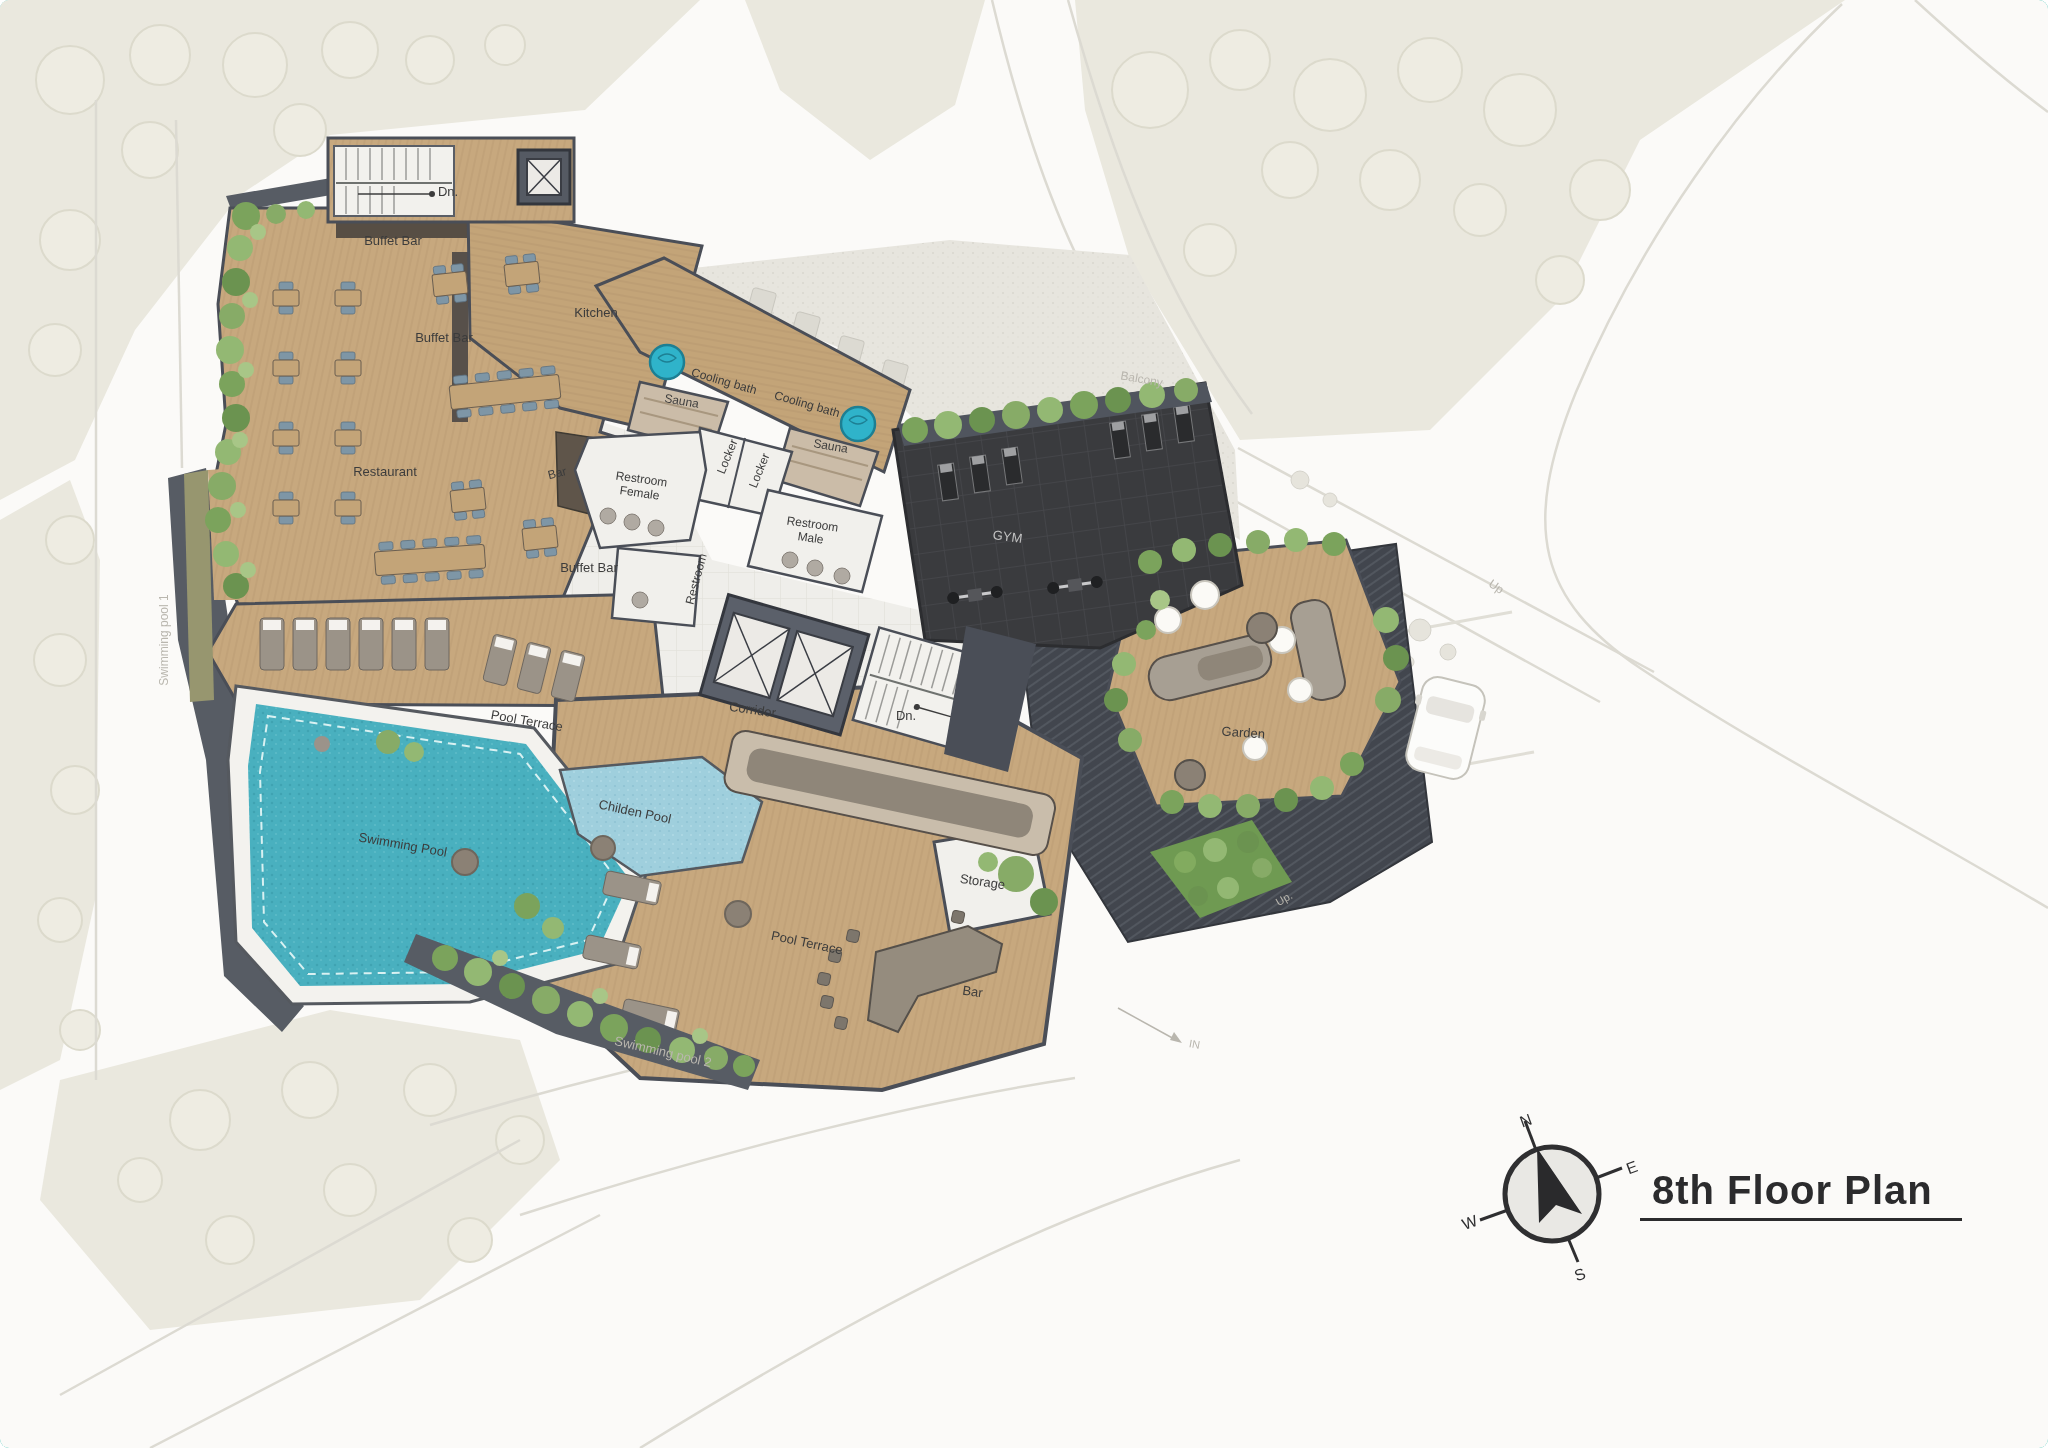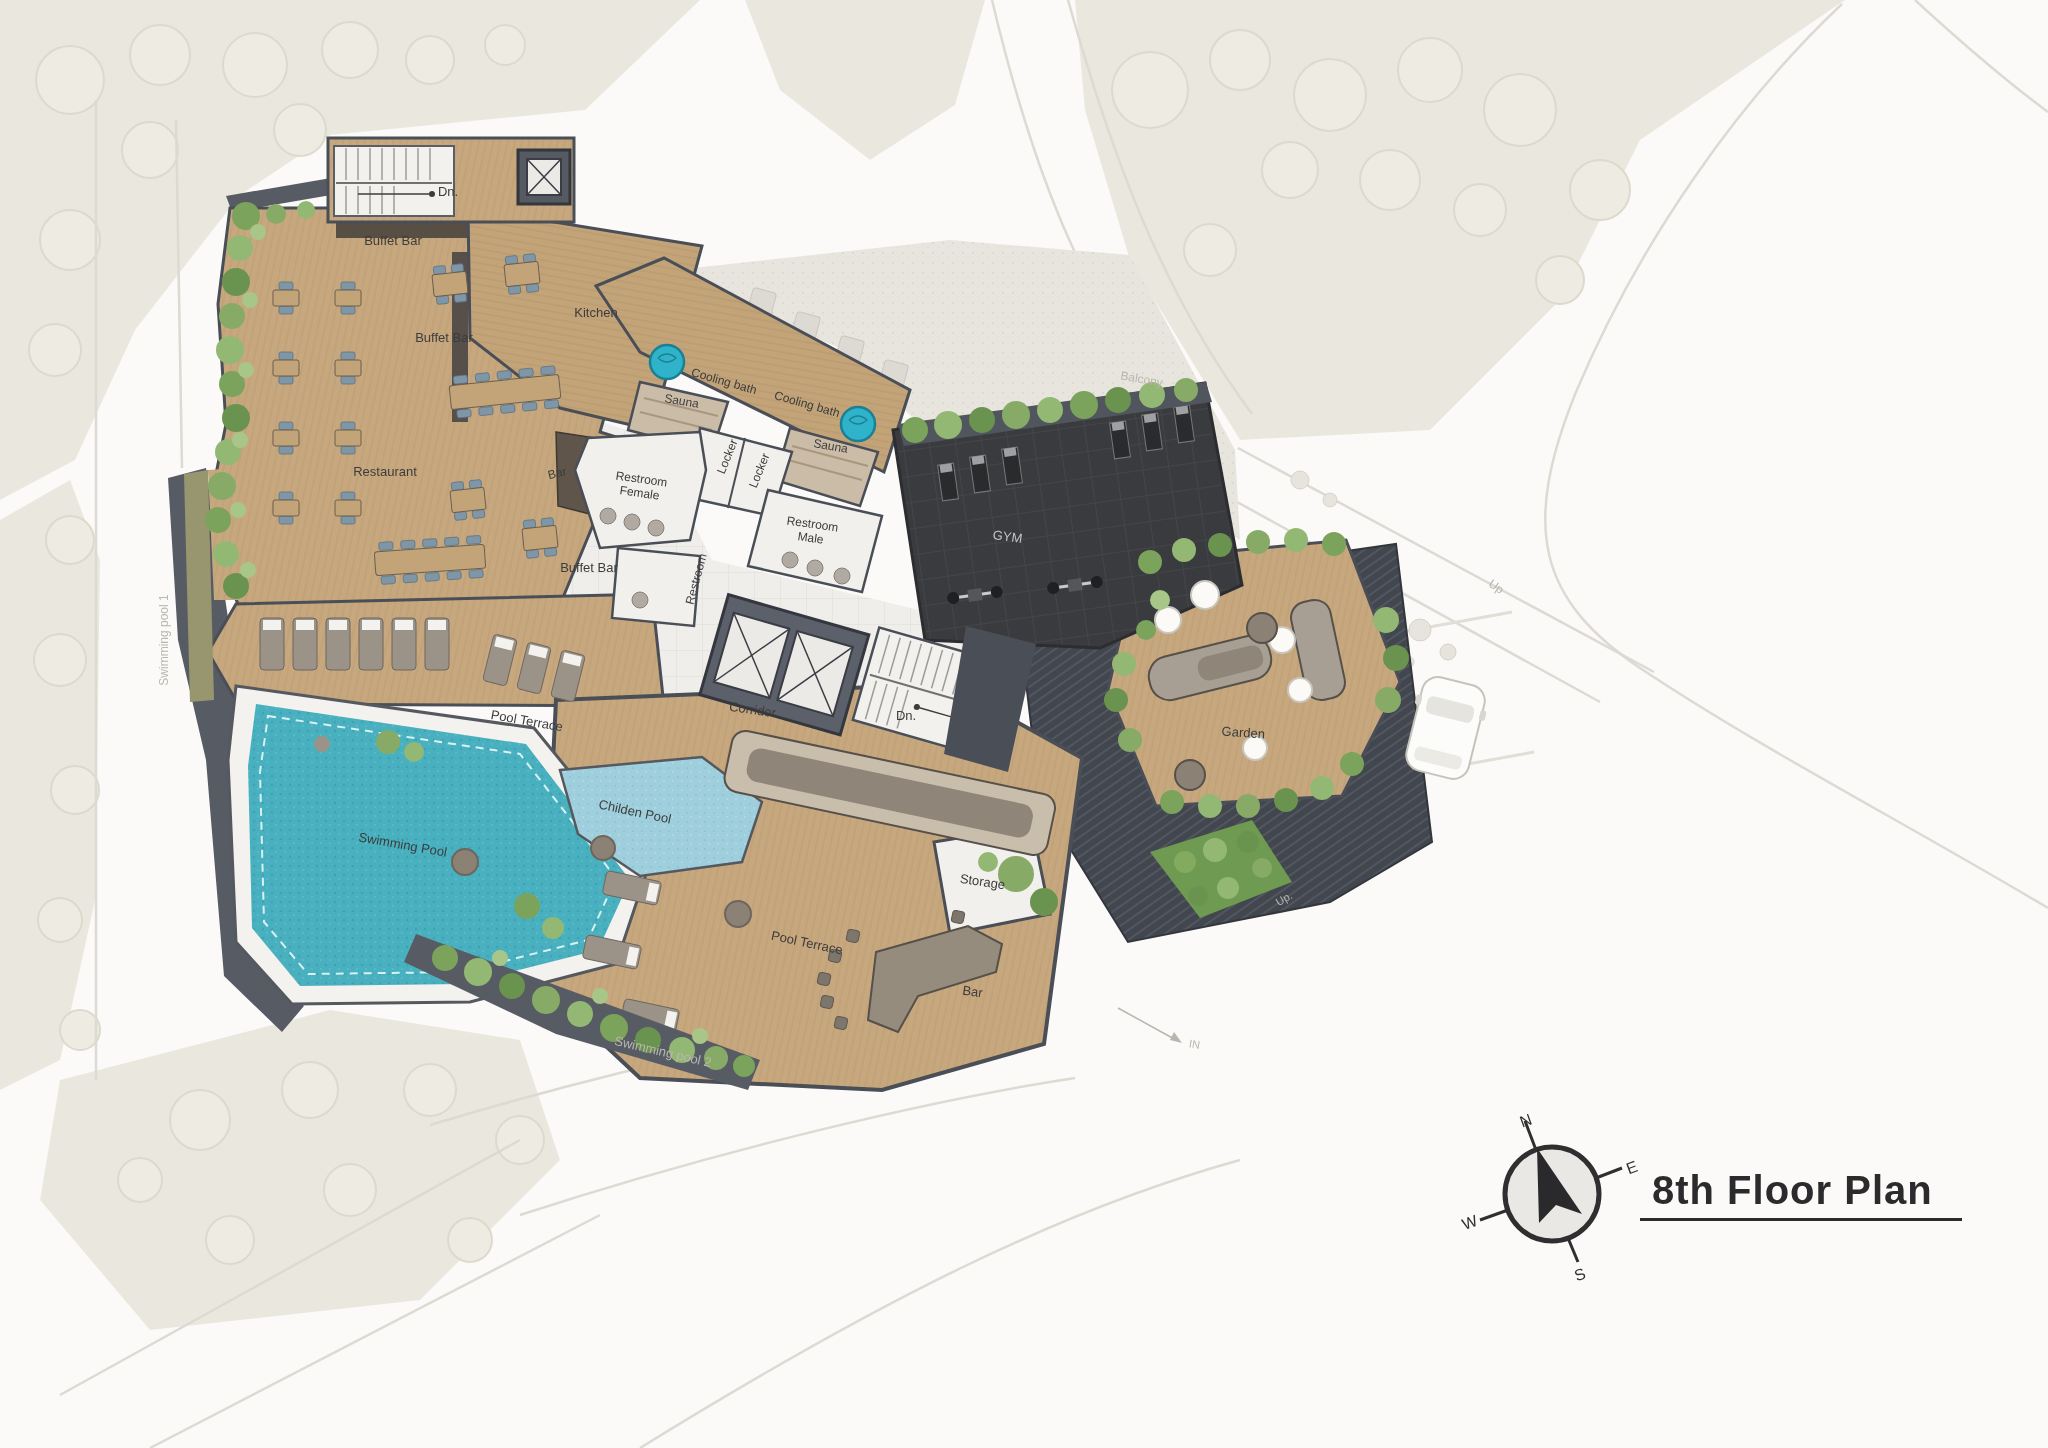--- a/index.html
+++ b/index.html
@@ -1,16 +1,16 @@
 <!DOCTYPE html>
 <html><head>
 <meta charset="utf-8">
 <style>
   html,body{margin:0;padding:0;background:#ffffff;}
-  .page{width:2048px;height:1448px;position:relative;background:#14b8a6;overflow:hidden;}
+  .page{width:2048px;height:1448px;position:relative;background:#14b8a6;overflow:hidden;border-radius:9px;}
   svg{display:block;}
   .lbl{font-family:"Liberation Sans",sans-serif;}
   .lbl-dark{fill:#3c3c3c;}
   .lbl-faint{fill:#b9b6ae;}
   .lbl-light{fill:#c2c2c2;}
   .compass-letter{font-family:"Liberation Sans",sans-serif;font-size:16px;fill:#2f2f31;}
   .title-text{font-family:"Liberation Sans",sans-serif;font-size:40px;font-weight:700;fill:#2b2b2d;letter-spacing:1px;}
   .roadline{stroke:#dcdad2;stroke-width:2.5;fill:none;}
   .tree{fill:#eeece2;stroke:#dcdacc;stroke-width:2;}
 </style>

